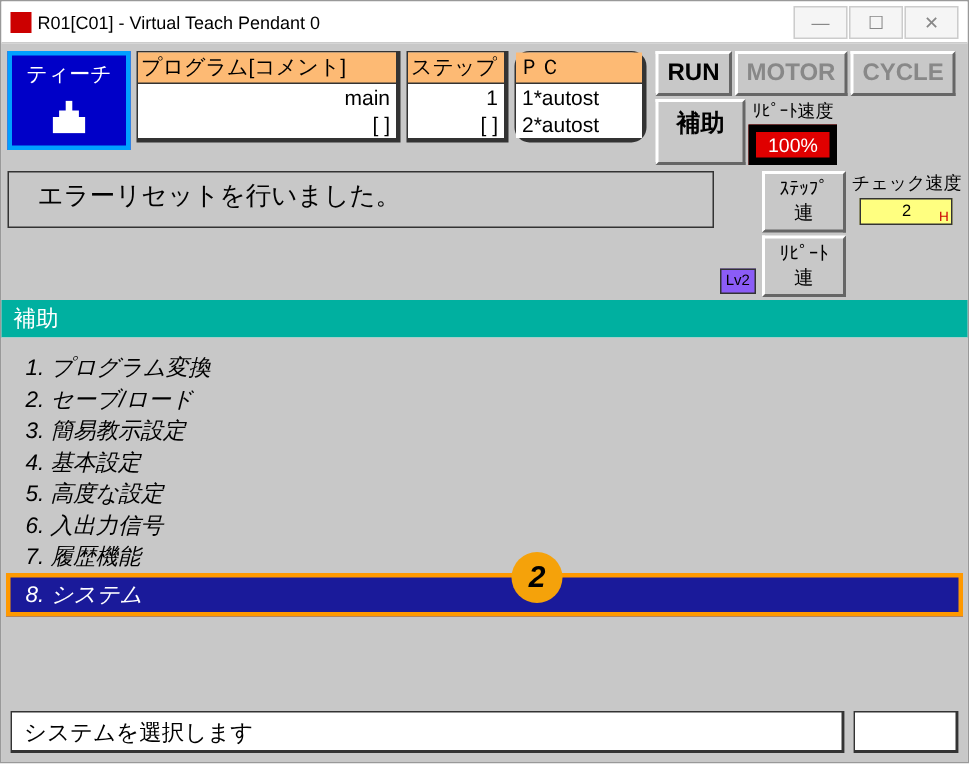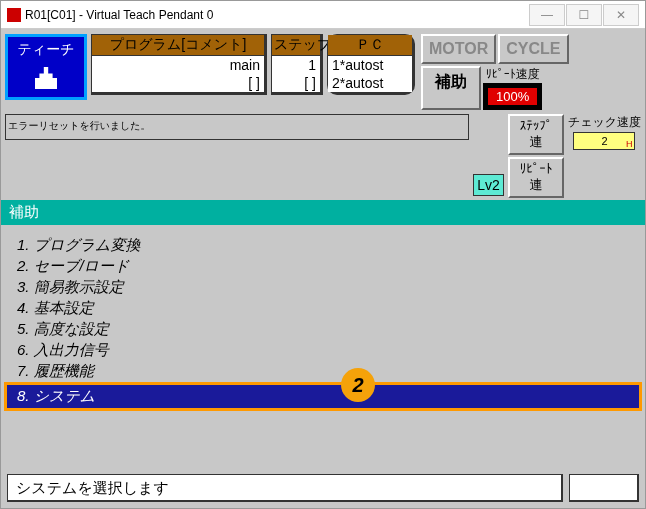--- a/index.html
+++ b/index.html
@@ -8,38 +8,38 @@
   .titlebar { height: 28px; background: #fff; border-bottom: 1px solid #ccc; display: flex; align-items: center; padding: 0 6px; justify-content: space-between; }
   .titlebar-left { display: flex; align-items: center; gap: 4px; }
   .titlebar-icon { width: 14px; height: 14px; background: #c00; display: inline-block; }
   .titlebar-text { font-size: 12px; }
   .titlebar-btns { display: flex; gap: 1px; }
   .titlebar-btn { width: 36px; height: 22px; border: 1px solid #ccc; background: #f5f5f5; display: flex; align-items: center; justify-content: center; font-size: 12px; color: #888; }
   .toprow { background: #c8c8c8; display: flex; padding: 5px 4px 4px 4px; gap: 4px; align-items: flex-start; }
   .teach-btn { width: 82px; height: 66px; background: #0000c8; border: 3px solid #00a0ff; color: #fff; display: flex; flex-direction: column; align-items: center; justify-content: space-between; padding: 4px 0; font-size: 14px; }
   .teach-btn .hand { width: 22px; height: 22px; background: #fff; display: block; margin-bottom: 4px; clip-path: polygon(40% 0, 60% 0, 60% 30%, 80% 30%, 80% 50%, 100% 50%, 100% 100%, 0 100%, 0 50%, 20% 50%, 20% 30%, 40% 30%);}
   .infobox { border: 1px solid #333; border-right-width:3px; border-bottom-width:3px; display: flex; flex-direction: column; font-size: 14px; }
-  .infobox-header { background: #a16207; text-align: center; padding: 1px 2px; border-bottom: 1px solid #333; white-space: nowrap; }
+  .infobox-header { background: #fdba74; padding: 1px 2px; border-bottom: 1px solid #333; white-space: nowrap; }
   .infobox-body { background: #fff; display: flex; flex-direction: column; }
   .infobox-row { padding: 1px 4px; text-align: right; white-space: nowrap; }
   .infobox-row.left { text-align: left; }
   .prog-box { width: 176px; }
-  .step-box { width: 52px; }
+  .step-box { width: 68px; }
   .pc-box { width: 88px; border-radius: 10px; }
   .right-cluster { display: flex; flex-direction: column; gap: 2px; margin-left: 2px;}
   .run-row { display: flex; gap: 2px; }
   .raised-btn { border: 2px solid; border-color: #fff #666 #666 #fff; background: #c8c8c8; padding: 4px 6px; text-align: center; font-size: 16px; font-weight: bold; }
   .raised-btn.dim { color: #888; }
   .aux-btn { width: 60px; }
   .speed-col { display:flex; flex-direction:column; align-items:center;}
   .speed-lbl { font-size: 12px; }
   .speed-red { background: #e00000; color:#fff; font-size:13px; padding:1px 8px; border:5px solid #000000;}
   .row2 { background:#c8c8c8; display:flex; padding:0 4px 2px 4px; gap:4px; align-items:flex-start; }
-  .msgbox { flex:1; height: 26px; background:#c8c8c8; border:1px solid #333; padding:4px 2px; font-size:10px; display:flex; align-items:flex-start;}
-  .lv-btn { border:1px solid #333; background:#5eead4; padding:2px 3px; font-size:14px; align-self:flex-end; margin-bottom:2px;}
+  .msgbox { flex:1; height: 38px; background:#c8c8c8; border:1px solid #333; padding:4px 19px; font-size:17px; display:flex; align-items:flex-start;}
+  .lv-btn { border:1px solid #333; background:#8b5cf6; padding:2px 3px; font-size:10px; align-self:flex-end; margin-bottom:2px;}
   .step-link { border:2px solid; border-color:#fff #666 #666 #fff; background:#c8c8c8; padding:2px 4px; font-size:13px; width:56px; text-align:center;}
   .chk-col { display:flex; flex-direction:column; align-items:center; gap:1px;}
   .chk-field { width:62px; height:18px; background:#ffff80; border:1px solid #333; font-size:11px; display:flex; align-items:center; justify-content:center; position:relative;}
   .chk-field::after{content:"H"; color:#c00; font-size:9px; position:absolute; right:2px; bottom:0;}
   .section-hdr { background:#00b0a0; color:#fff; padding:3px 8px; font-size:15px; }
   .menu-area { background:#c8c8c8; flex:1; padding:10px 6px 4px 6px; position:relative;font-style:italic; }
   .menu-list { list-style:none; }
   .menu-item { font-size:15px; padding:1px 10px; }
   .menu-item.selected { background:#1a1a9a; color:#fff; border:3px solid #ff9900; padding:2px 10px; margin:0 -3px; }
   .callout { position:absolute; width:34px; height:34px; border-radius:50%; background:#f5a20a; display:flex; align-items:center; justify-content:center; font-size:20px; font-weight:bold; }
@@ -90,20 +90,21 @@
     <div class="infobox pc-box">
       <div class="infobox-header">ＰＣ</div>
       <div class="infobox-body">
         <div class="infobox-row left">1*autost</div>
         <div class="infobox-row left">2*autost</div>
       </div>
     </div>
 
     <div class="right-cluster">
       <div class="run-row">
+        <div class="raised-btn">RUN</div>
         <div class="raised-btn dim">MOTOR</div>
         <div class="raised-btn dim">CYCLE</div>
       </div>
       <div class="run-row">
         <div class="raised-btn aux-btn">補助</div>
         <div class="speed-col">
           <div class="speed-lbl">ﾘﾋﾟｰﾄ速度</div>
           <div class="speed-red">100%</div>
         </div>
       </div>

